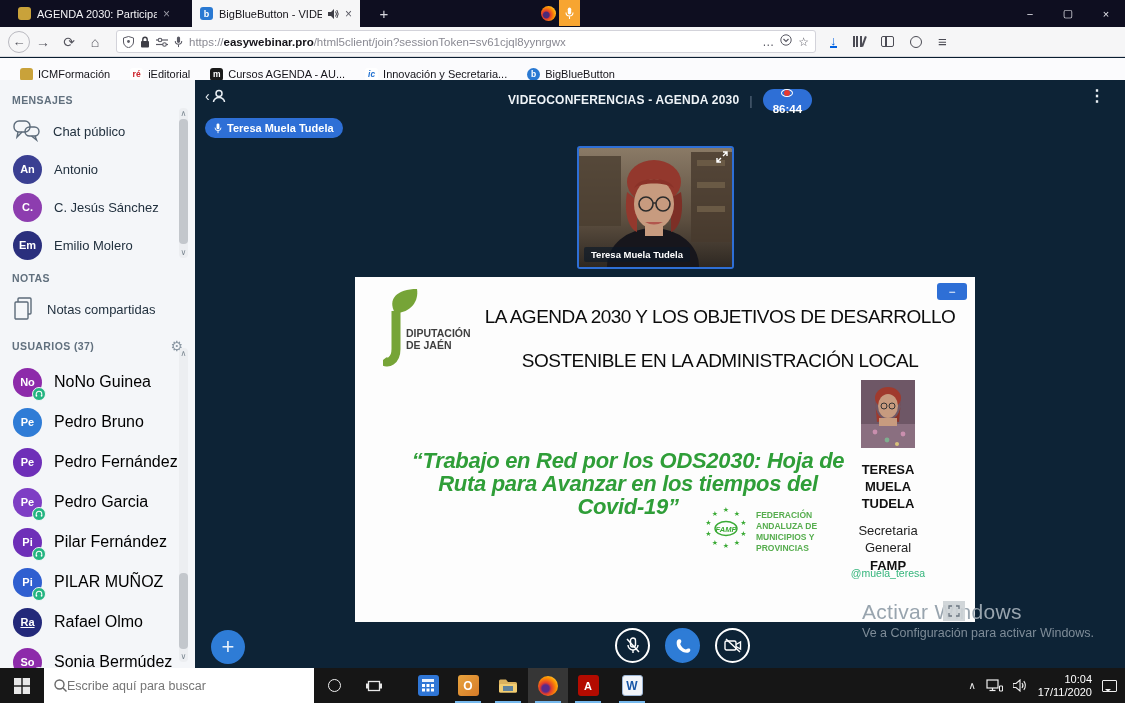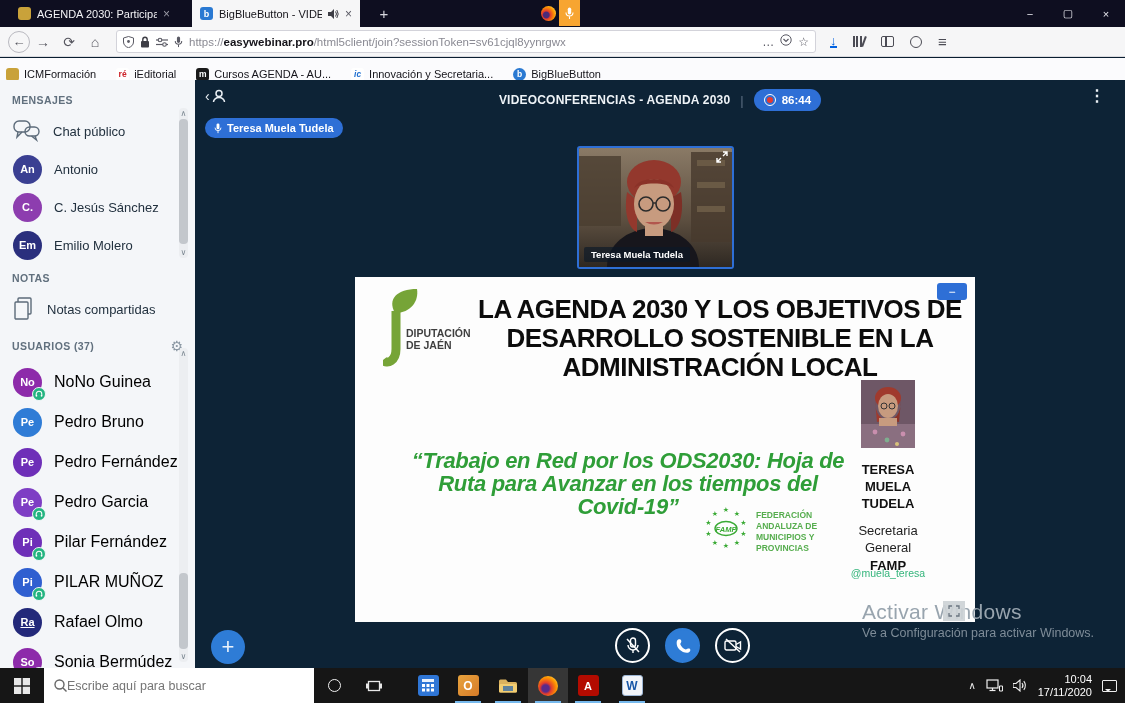--- a/index.html
+++ b/index.html
@@ -37,57 +37,57 @@
   .toolbar-right{display:flex;align-items:center;margin-left:14px;gap:16px;}
   .tb-ico{color:#4c4c55;font-size:13px;}
   .dl-ico{color:#0061e0;font-weight:bold;border-bottom:2px solid #0061e0;line-height:11px;}
   .lib-ico{display:flex;gap:1.5px;align-items:flex-end;}
   .lib-ico i{display:block;width:2px;height:11px;background:#4c4c55;}
   .lib-ico i:last-child{transform:rotate(20deg);}
   .pane-ico{width:13px;height:11px;border:1.5px solid #4c4c55;border-radius:2px;position:relative;}
   .pane-ico::after{content:"";position:absolute;left:3px;top:0;bottom:0;width:1.5px;background:#4c4c55;}
   .acct-ico{width:12px;height:12px;border:1.5px solid #4c4c55;border-radius:50%;position:relative;}
   
-  .bookmarksbar{position:absolute;top:58px;left:0;width:1125px;height:32px;background:#fbfbfd;display:flex;align-items:center;padding-left:6px;gap:20px;}
+  .bookmarksbar{position:absolute;top:58px;left:0;width:1125px;height:32px;background:#fbfbfd;display:flex;align-items:center;padding-left:20px;gap:20px;}
   .bm{display:flex;align-items:center;gap:5px;font-size:11px;color:#15141a;}
   .bm-ico{width:13px;height:13px;border-radius:3px;display:flex;align-items:center;justify-content:center;font-size:8.5px;font-weight:bold;flex:0 0 auto;}
   
   .sidebar{position:absolute;top:80px;left:0;width:195px;height:588px;background:#f4f6f9;padding-top:6px;}
   .section-label{margin:8px 12px 6px;font-size:10.5px;font-weight:bold;color:#61707e;letter-spacing:.4px;}
   .s-row{height:38px;display:flex;align-items:center;padding-left:13px;gap:12px;}
   .s-row .s-name{font-size:13px;color:#22313f;font-weight:500;}
   .avatar{width:29px;height:29px;border-radius:50%;color:#fff;font-size:11px;font-weight:bold;display:flex;align-items:center;justify-content:center;position:relative;flex:0 0 auto;}
   .badge{position:absolute;right:-4px;bottom:-4px;width:14px;height:14px;border-radius:50%;background:#24b581;border:1.5px solid #f4f6f9;display:flex;align-items:center;justify-content:center;}
   .users-header{display:flex;align-items:center;justify-content:space-between;margin:10px 12px 8px;}
   .users-header .gear{color:#8a97a3;font-size:14px;}
   .u-row{height:40px;display:flex;align-items:center;padding-left:13px;gap:12px;}
   .scrollbar{position:absolute;width:9px;right:7px;background:#eceef1;border-radius:4px;}
   .sb-thumb{position:absolute;left:0;width:9px;background:#c3c7cc;border-radius:4px;}
   .sb-chev{position:absolute;left:0;width:9px;text-align:center;font-size:8px;color:#7b8791;line-height:9px;}
   
   .main{position:absolute;top:80px;left:195px;width:930px;height:588px;background:#0d2336;}
   .bbb-top{position:absolute;top:6px;left:0;right:0;height:28px;display:flex;align-items:center;justify-content:center;gap:10px;}
   .bbb-title{color:#eef3f7;font-size:12px;font-weight:bold;letter-spacing:.2px;}
   .bbb-sep{color:#5d7083;font-size:13px;}
-  .rec-pill{height:22px;background:#2e6fd6;border-radius:12px;display:flex;align-items:center;gap:6px;padding:0 10px;color:#fff;font-size:11.5px;font-weight:bold;}
+  .rec-pill{height:22px;background:#2e6fd6;border-radius:12px;display:flex;align-items:center;gap:6px;padding:0 10px;color:#fff;font-size:11.5px;font-weight:bold;flex-direction:column;}
   .rec-dot{width:12px;height:12px;border:1.5px solid #fff;border-radius:50%;display:flex;align-items:center;justify-content:center;}
   .rec-dot i{display:block;width:6px;height:6px;border-radius:50%;background:#e8392e;}
   .toggle-users{position:absolute;left:10px;top:8px;display:flex;align-items:center;color:#e8eef3;}
   .kebab{position:absolute;right:20px;top:6px;color:#e8eef3;font-size:16px;font-weight:bold;}
   .talking-pill{position:absolute;left:10px;top:38px;height:20px;background:#2e6fd6;border-radius:10px;display:flex;align-items:center;gap:5px;padding:0 9px;color:#fff;font-size:11px;font-weight:bold;}
   
   .webcam{position:absolute;left:382px;top:66px;width:157px;height:123px;border:2px solid #2e6fd6;border-radius:3px;background:#1b1b20;overflow:hidden;}
   .webcam-label{position:absolute;left:5px;bottom:5px;background:rgba(10,25,40,.65);color:#fff;font-size:9.5px;font-weight:bold;padding:2px 7px;border-radius:2px;}
   .webcam-expand{position:absolute;right:4px;top:3px;color:#fff;font-size:10px;}
   
   .slide{position:absolute;left:160px;top:197px;width:620px;height:345px;background:#fdfdfd;}
   .slide-minus{position:absolute;right:8px;top:6px;width:30px;height:17px;background:#2e6fd6;border-radius:3px;color:#fff;font-size:12px;display:flex;align-items:center;justify-content:center;}
   .dip-logo{position:absolute;left:28px;top:10px;}
   .dip-text{position:absolute;left:51px;top:50px;font-size:10.5px;font-weight:bold;color:#3f3f3f;line-height:12px;}
-  .slide-title{position:absolute;left:118px;right:8px;top:18px;text-align:center;font-size:26px;line-height:29px;font-weight:bold;color:#0c0c0c;letter-spacing:-.5px;}
+  .slide-title{position:absolute;left:118px;right:8px;top:18px;text-align:center;font-size:19px;line-height:44px;font-weight:normal;color:#0c0c0c;letter-spacing:-.5px;}
   .speaker-photo{position:absolute;left:506px;top:103px;width:54px;height:68px;}
   .speaker-name{position:absolute;left:494px;top:184px;width:78px;text-align:center;font-size:13px;font-weight:bold;line-height:17px;color:#111;}
   .speaker-role{position:absolute;left:494px;top:245px;width:78px;text-align:center;font-size:13px;line-height:17px;color:#222;}
   .speaker-org{position:absolute;left:494px;top:281px;width:78px;text-align:center;font-size:13px;font-weight:bold;color:#111;}
   .speaker-handle{position:absolute;left:494px;top:290px;width:78px;text-align:center;font-size:10.5px;color:#35b57c;}
   .slide-quote{position:absolute;left:56px;top:172px;width:434px;text-align:center;font-size:22px;line-height:23px;font-weight:bold;font-style:italic;color:#2f9e38;letter-spacing:-.3px;}
   .famp{position:absolute;left:348px;top:228px;display:flex;gap:7px;align-items:flex-start;}
   .famp-org{width:94px;font-size:8.5px;line-height:11px;font-weight:bold;color:#56ad4e;padding-top:5px;}
   
   .wm1{position:absolute;left:667px;top:520px;font-size:21px;color:#98a4ae;letter-spacing:.3px;}

